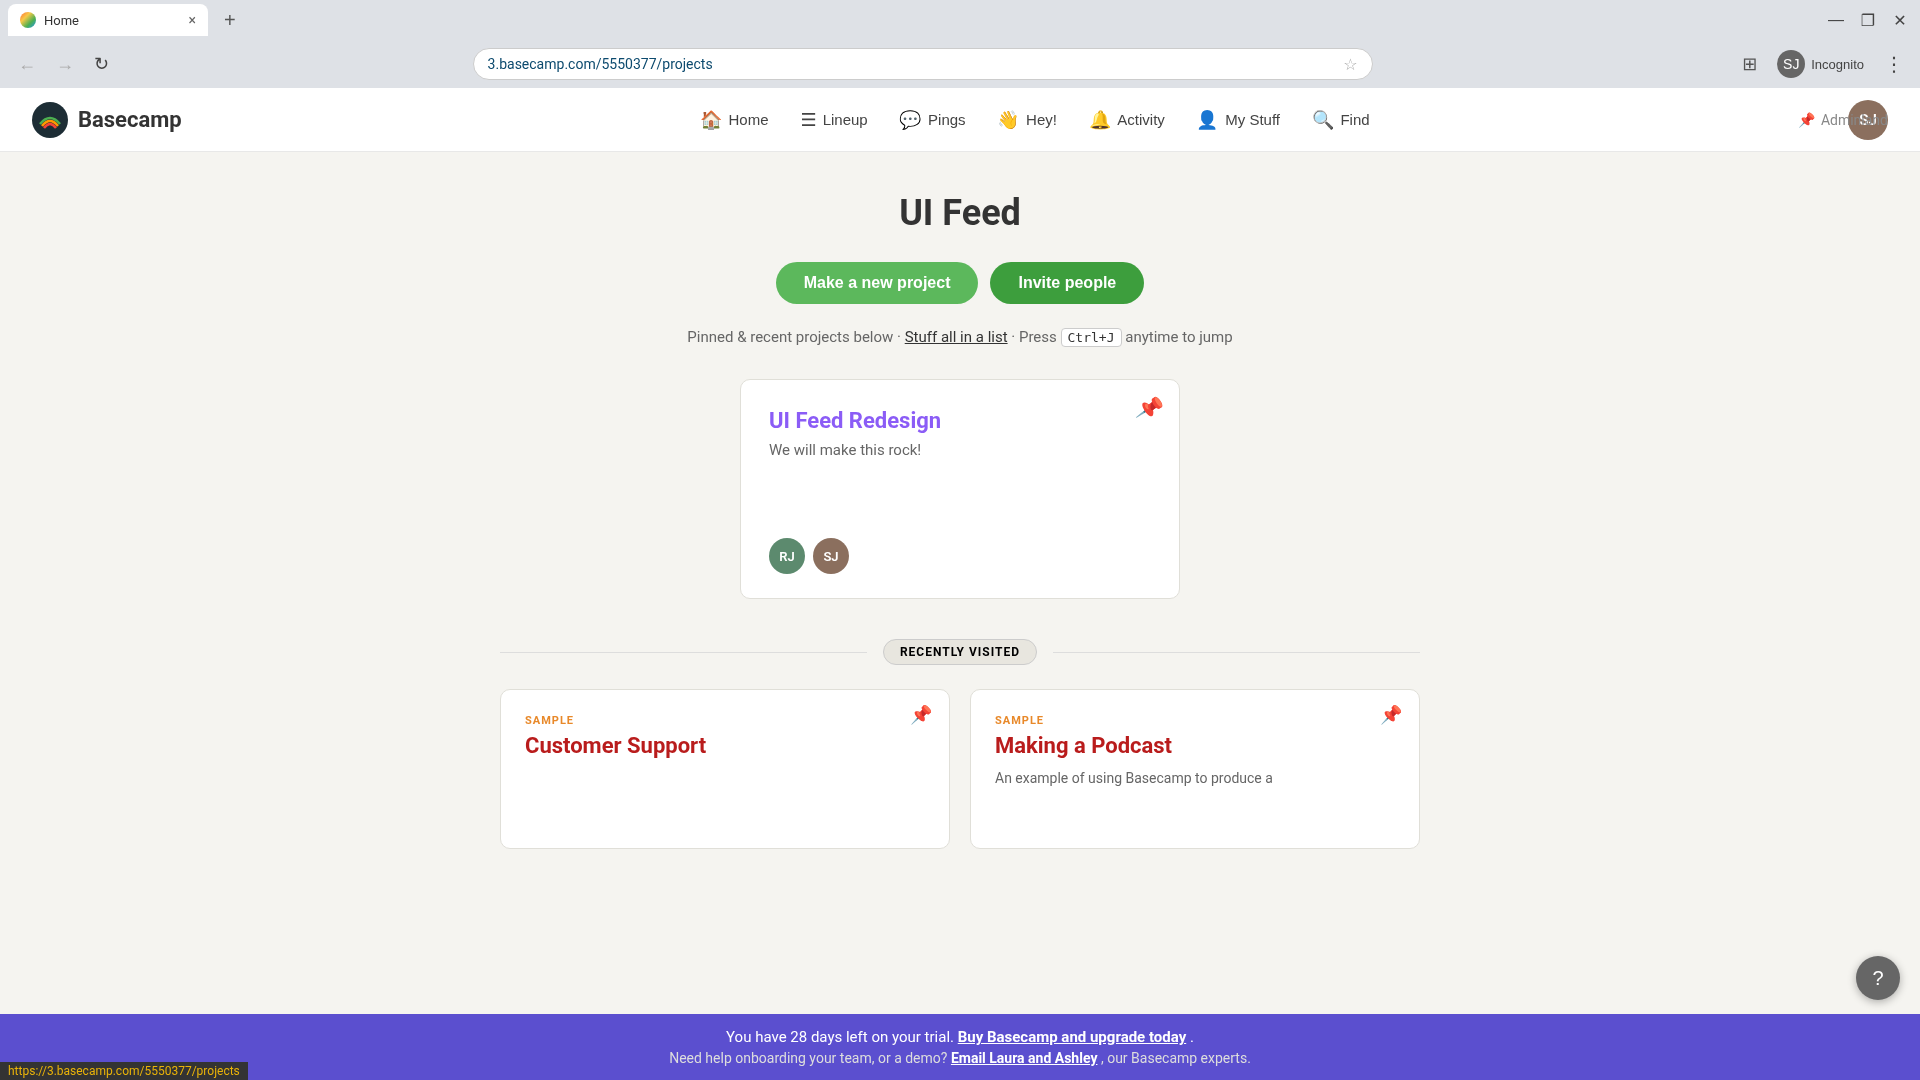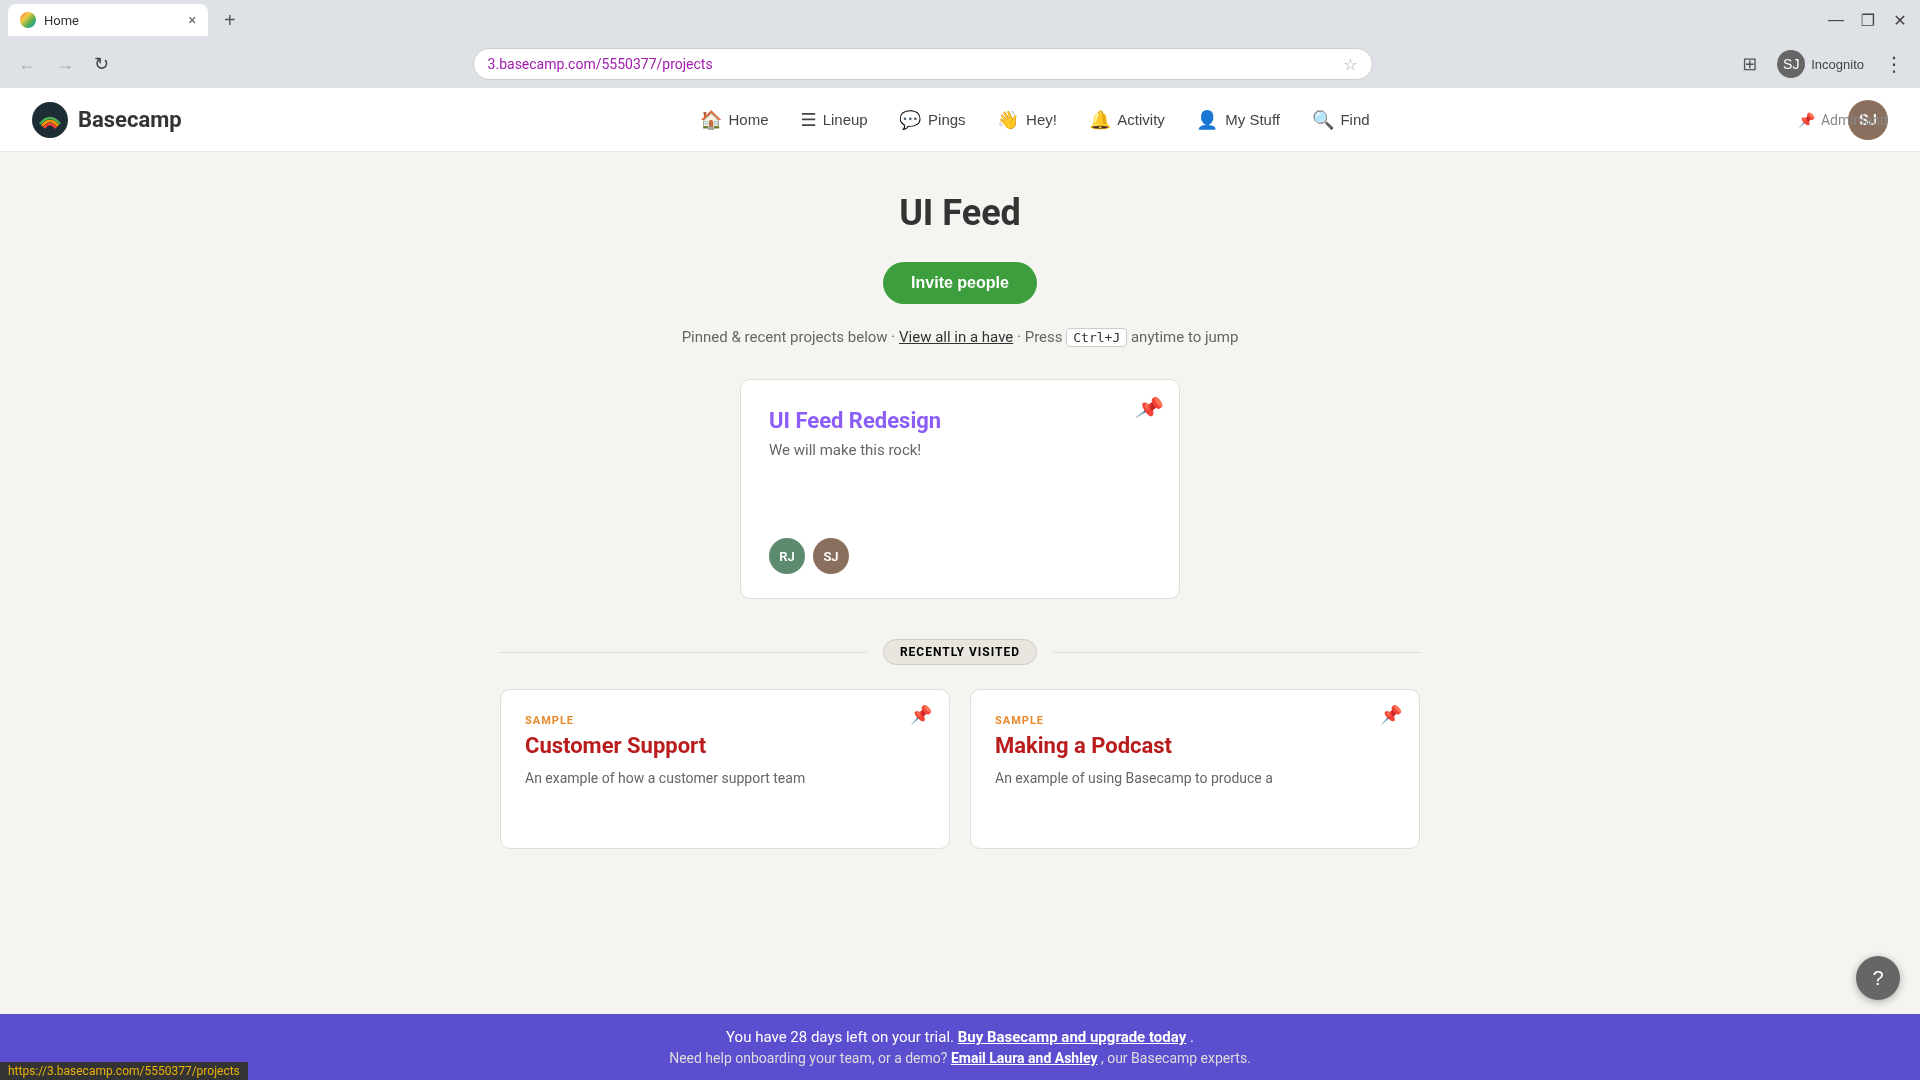--- a/index.html
+++ b/index.html
@@ -102,21 +102,21 @@
       height: 32px;
       display: flex;
       align-items: center;
       padding: 0 14px;
       gap: 8px;
       max-width: 900px;
       margin: 0 auto;
     }
     .address-text {
       font-size: 14px;
-      color: #a21caf;
+      color: #0c4a6e;
       flex: 1;
     }
     .address-star { color: #aaa; font-size: 16px; }
     .browser-toolbar-right {
       display: flex;
       gap: 8px;
       align-items: center;
       margin-left: 8px;
     }
     .toolbar-icon-btn {
@@ -570,26 +570,27 @@
       <div class="user-avatar-nav">
         <span>SJ</span>
       </div>
     </div>
   </nav>
 
   <div class="main-content">
     <h1 class="page-title">UI Feed</h1>
 
     <div class="action-buttons">
+      <button class="btn-new-project">Make a new project</button>
       <button class="btn-invite">Invite people</button>
     </div>
 
     <div class="subtitle-row">
       <span>Pinned &amp; recent projects below · </span>
-      <a href="#" style="color:#333;text-decoration:underline;">View all in a have</a>
+      <a href="#" style="color:#333;text-decoration:underline;">Stuff all in a list</a>
       <span> · Press </span>
       <kbd class="kbd">Ctrl+J</kbd>
       <span> anytime to jump</span>
     </div>
 
     <div class="project-card">
       <span class="pin-icon">📌</span>
       <div class="project-name">UI Feed Redesign</div>
       <div class="project-desc">We will make this rock!</div>
       <div class="project-members">
@@ -607,21 +608,20 @@
       <span class="divider-label">RECENTLY VISITED</span>
       <div class="divider-line"></div>
     </div>
 
     <div class="sample-cards">
 
       <div class="sample-card">
         <span class="sample-pin">📌</span>
         <div class="sample-label">SAMPLE</div>
         <div class="sample-name">Customer Support</div>
-        <div class="sample-desc">An example of how a customer support team</div>
       </div>
 
       <div class="sample-card">
         <span class="sample-pin">📌</span>
         <div class="sample-label">SAMPLE</div>
         <div class="sample-name">Making a Podcast</div>
         <div class="sample-desc">An example of using Basecamp to produce a</div>
       </div>
     </div>
   </div>

